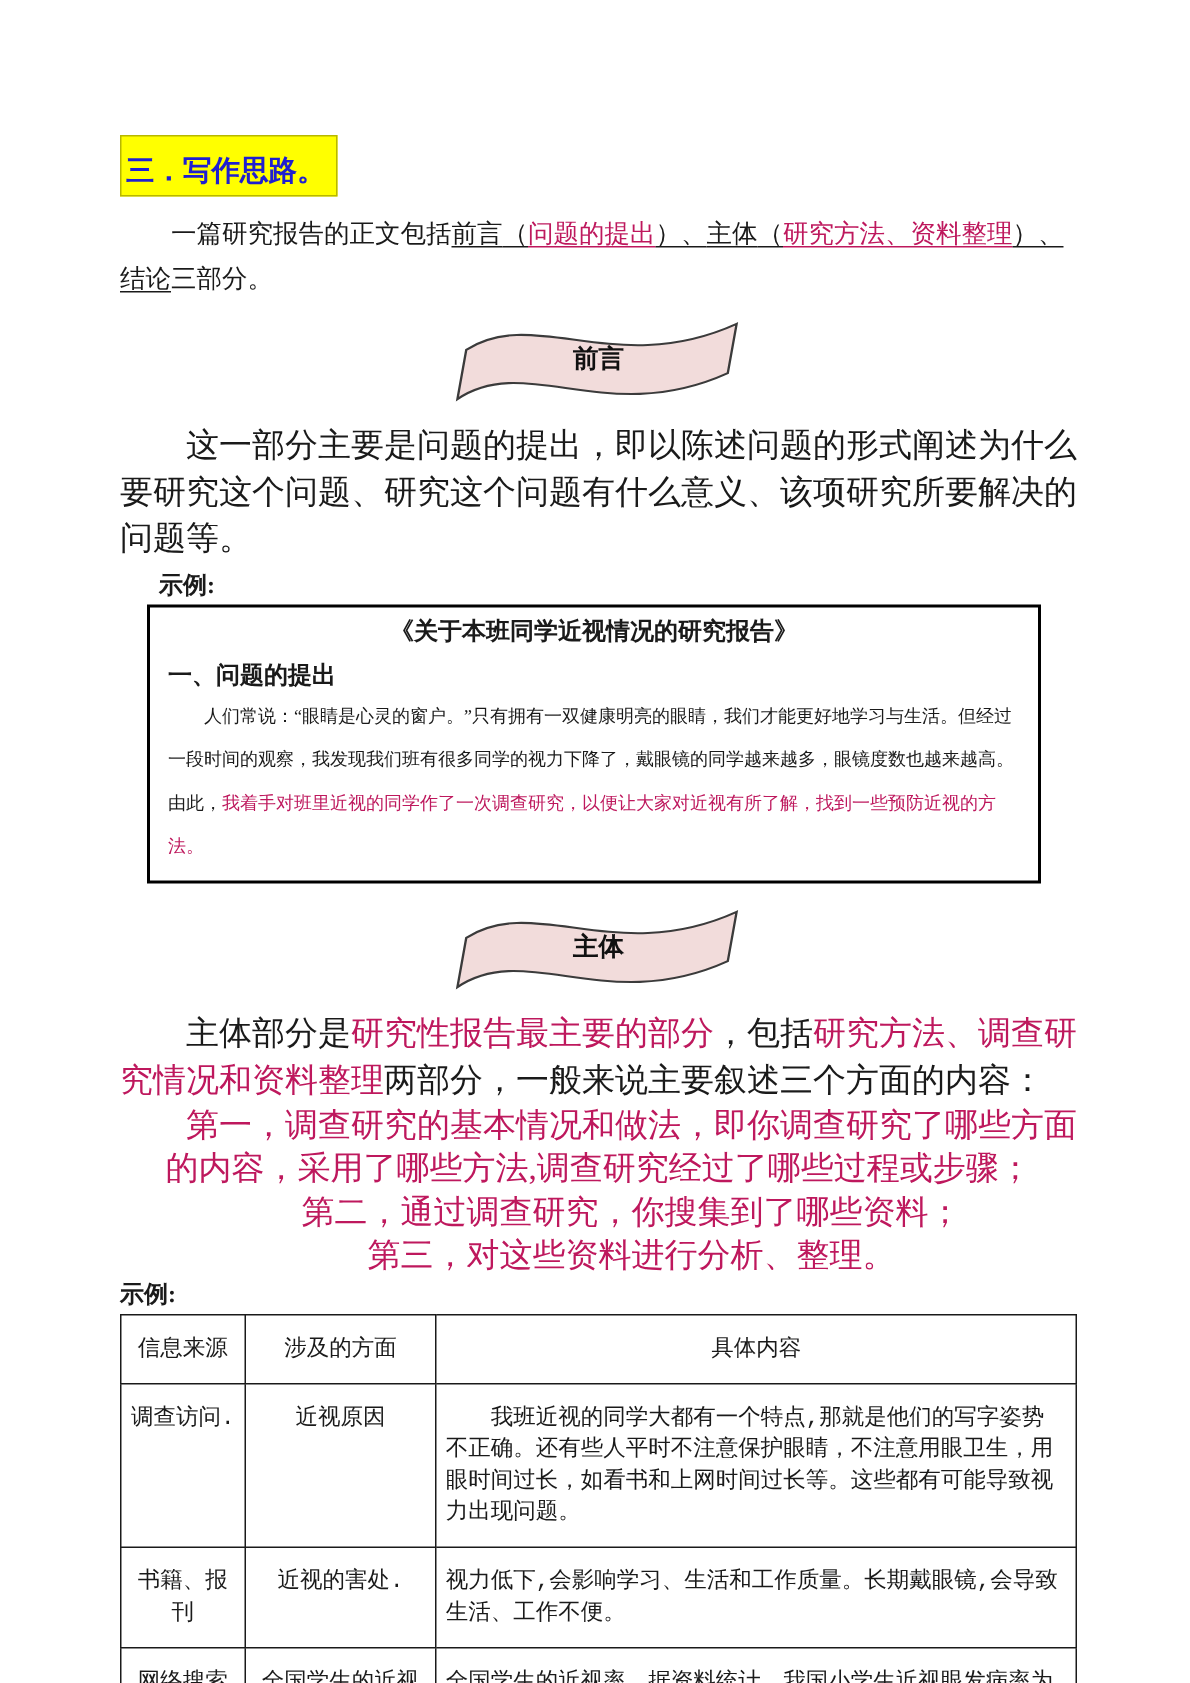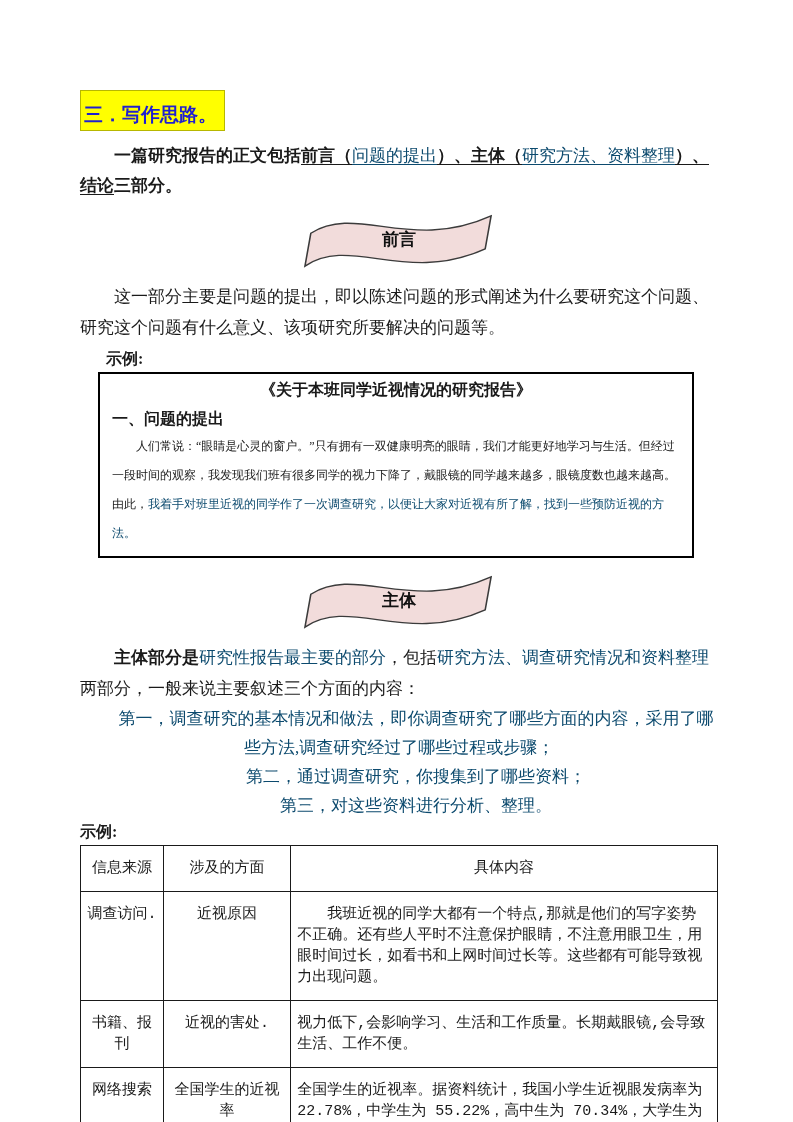--- a/index.html
+++ b/index.html
@@ -10,22 +10,22 @@
     color:#1a1a1a;
     overflow:hidden;
     position:relative;
   }
   .content{
     margin-left:80px;
     width:638px;
     padding-top:90px;
   }
   .hei{font-family:"Liberation Sans","DejaVu Sans",sans-serif;}
-  .b{font-weight:bold;}
-  .blue{color:#0c4a6e;}
+  .b{font-weight:normal;}
+  .blue{color:#be185d;}
   
   .section-heading{
     display:inline-block;
     font-size:19px;
     font-weight:bold;
     color:#1f1fd0;
     background:#ffff00;
     border:1px solid #b7b700;
     padding:12px 7px 3px 3px;
     line-height:1.25;
@@ -44,21 +44,21 @@
     margin:8px auto 4px;
   }
   .banner-wrap svg{position:absolute;left:0;top:0;width:100%;height:100%;}
   .banner-label{
     position:absolute;left:0;right:0;top:50%;
     transform:translateY(-58%);
     text-align:center;
     font-weight:bold;font-size:17px;color:#111;
   }
   .para{
-    font-size:17px;
+    font-size:22px;
     line-height:31px;
     text-indent:2em;
     margin:8px 0 0 0;
   }
   .example-label{
     font-size:16px;font-weight:bold;
     margin:6px 0 2px 26px;
     font-family:Liberation Serif, serif;
   }
   .example-label.flush{margin-left:0;margin-top:2px;}

